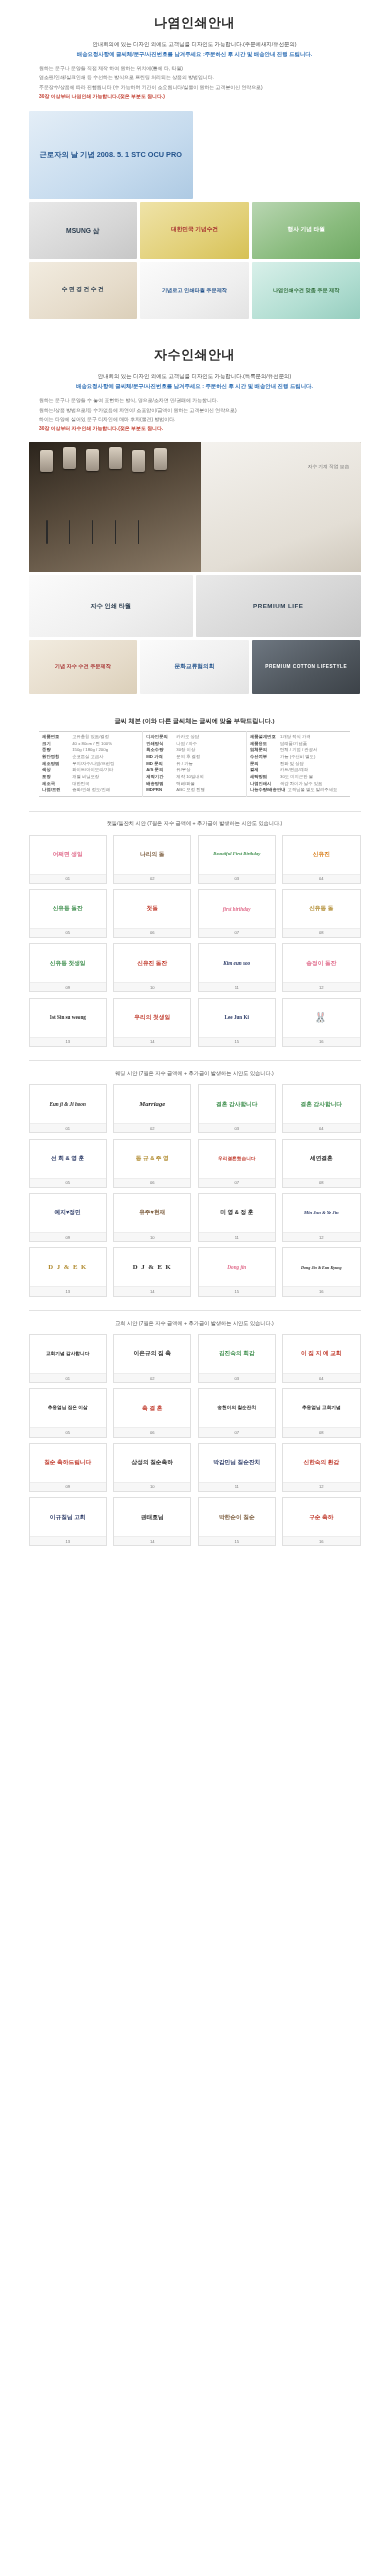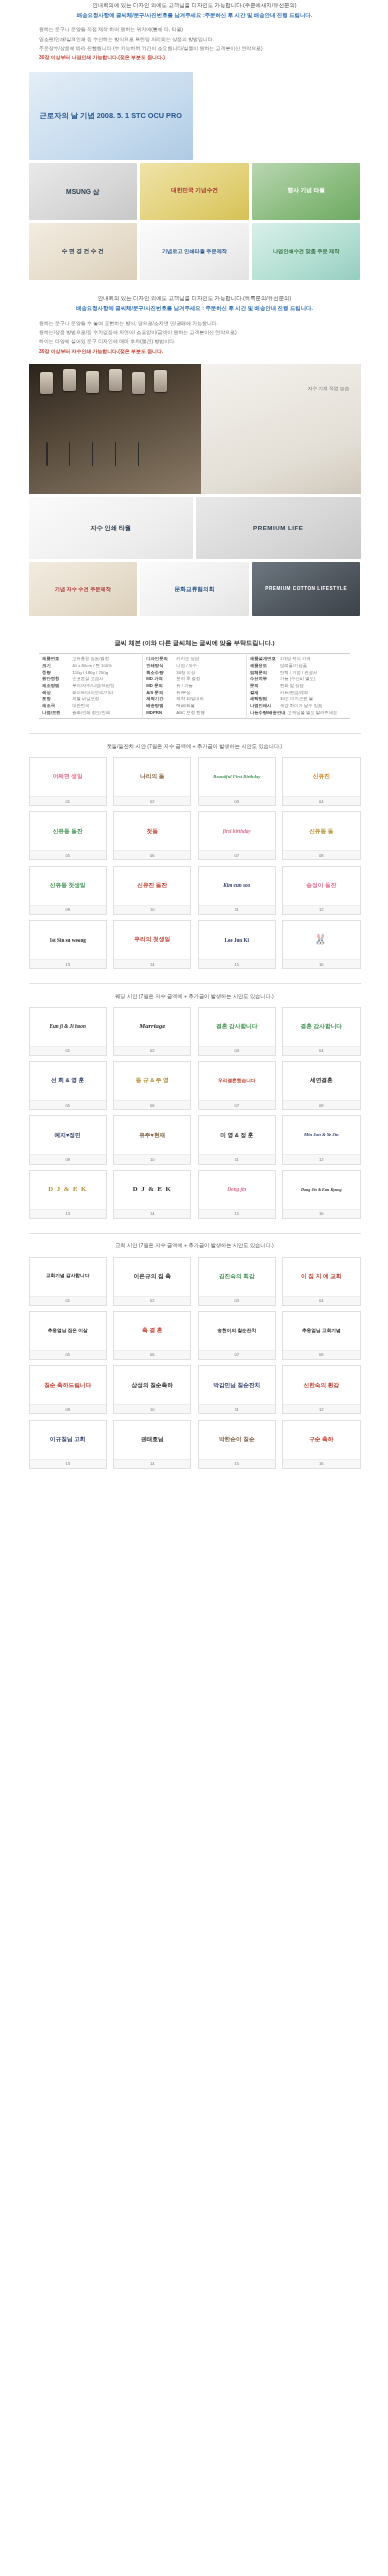--- a/index.html
+++ b/index.html
@@ -165,20 +165,21 @@
   .serif{font-family:"Liberation Serif","DejaVu Serif",serif;}
   .spacer{height:13.5px;}
   .foot-space{height:21px;}
 </style>
 </head>
 <body>
 
 <div class="page">
 
   <div>
+    <div class="sec-title">나염인쇄안내</div>
 
     <div class="sec-sub">
       <div style="color:#444;">안내회의에 있는 디자인 외에도 고객님을 디자인도 가능합니다.(주문예새지/유선문의)</div>
       <div style="color:#2f6fb5;font-weight:bold;">배송요청사항에 글씨체/문구/사진번호를 남겨주세요 :주문하신 후 시간 및 배송안내 진행 드립니다.</div>
     </div>
 
     <div class="sec-body">
       <div>원하는 문구나 문양을 직접 제작 하여 원하는 위치에(통에 다, 타월)</div>
       <div>염소팬/인쇄/실크인쇄 등 수선하는 방식으로 프린팅 처리되는 상품의 방법입니다.</div>
       <div>주문장수/상품에 따라 진행됩니다 (수 가능하며 기간이 소요됩니다/실물이 원하는 고객분이신 연락으로)</div>
@@ -218,20 +219,21 @@
       <div class="photo t-mint" style="height:57px;">
         <div class="inner ph-text-green" style="font-weight:bold;font-size:5.2px;">나염인쇄수건
 맞춤 주문 제작</div>
       </div>
     </div>
   </div>
 
   <div class="spacer"></div>
 
   <div>
+    <div class="sec-title">자수인쇄안내</div>
 
     <div class="sec-sub">
       <div style="color:#444;">안내회의 있는 디자인 외에도 고객님을 디자인도 가능합니다.(특록문의/유선문의)</div>
       <div style="color:#2f6fb5;font-weight:bold;">배송요청사항에 글씨체/문구/사진번호를 남겨주세요 : 주문하신 후 시간 및 배송안내 진행 드립니다.</div>
     </div>
 
     <div class="sec-body">
       <div>원하는 문구나 문양을 수 놓여 표현하는 방식, 명으로/소자면 만/권패에 가능합니다.</div>
       <div>원하는/상품 방법으로/등 수가없음에 자연이/ 소포암이/금액이 원하는 고객분이신 연락으로)</div>
       <div>하이는 다양에 실어있 문구 디자인에 매마 후자(물건) 방법이다.</div>

